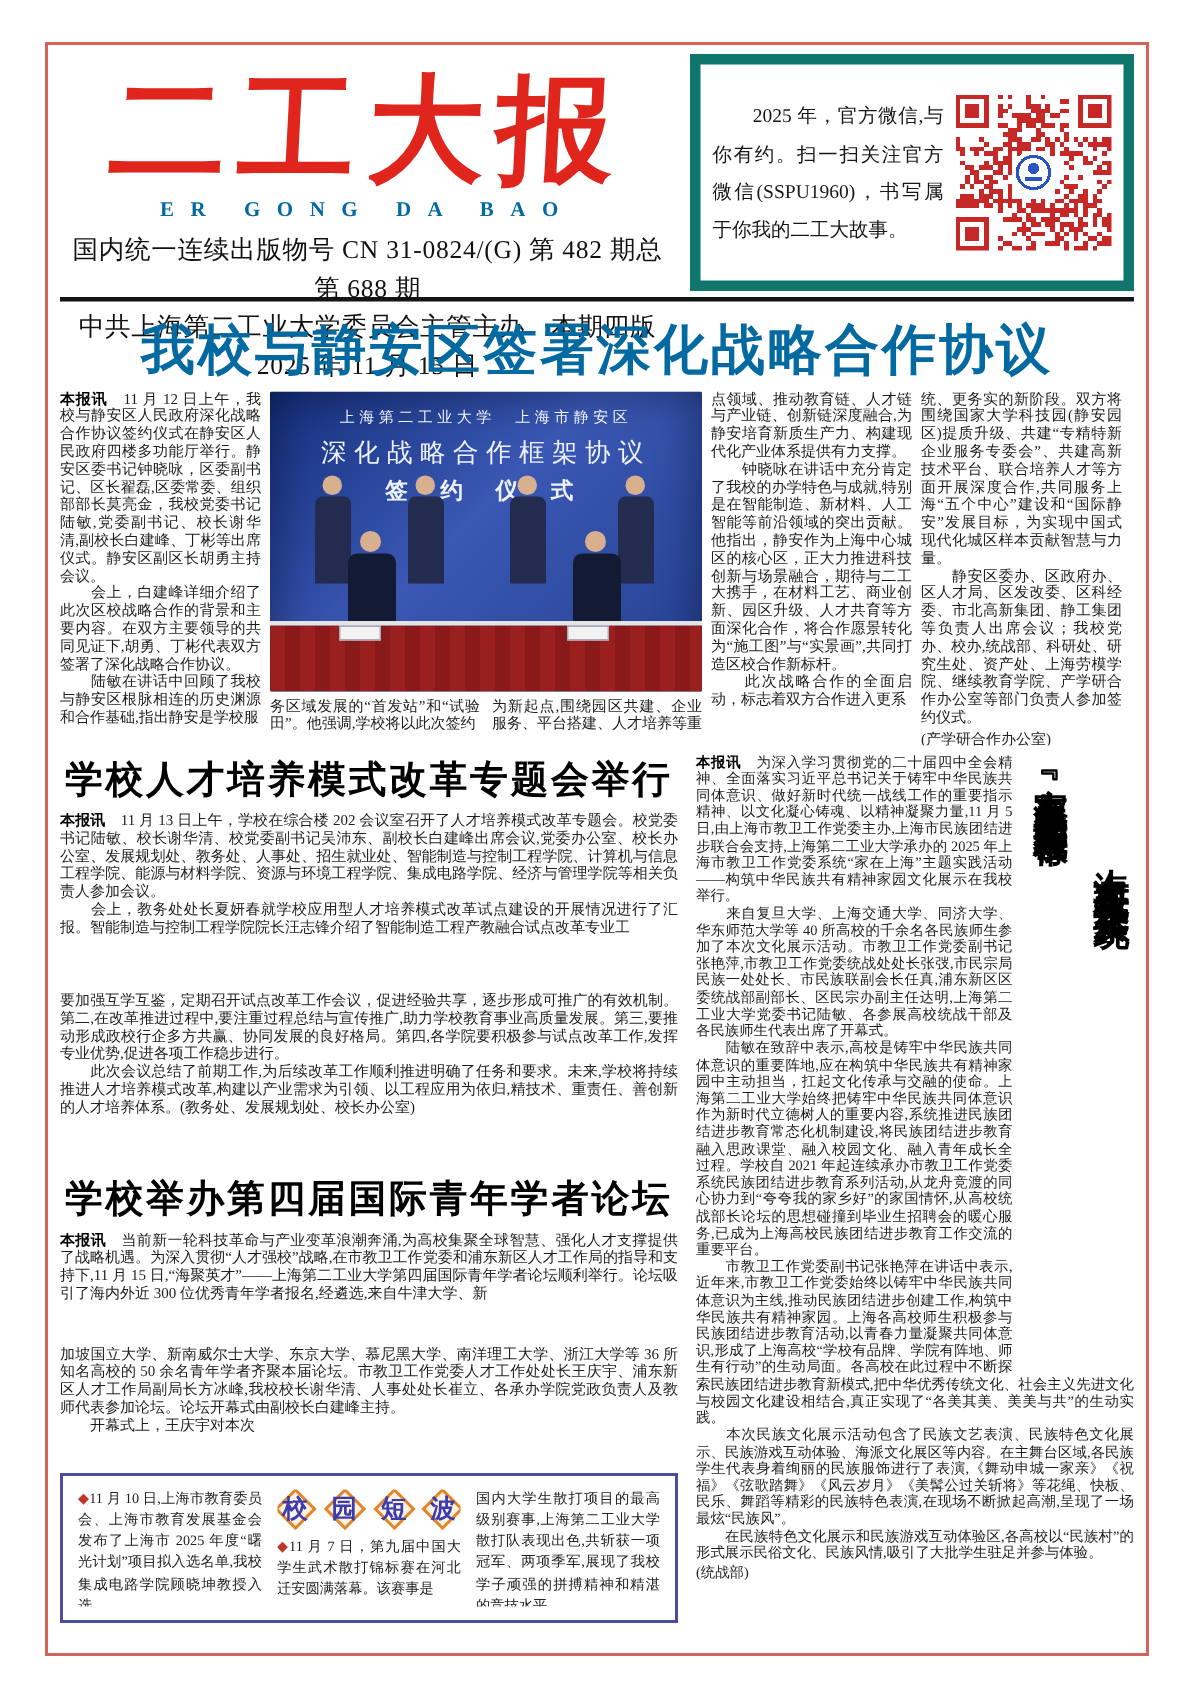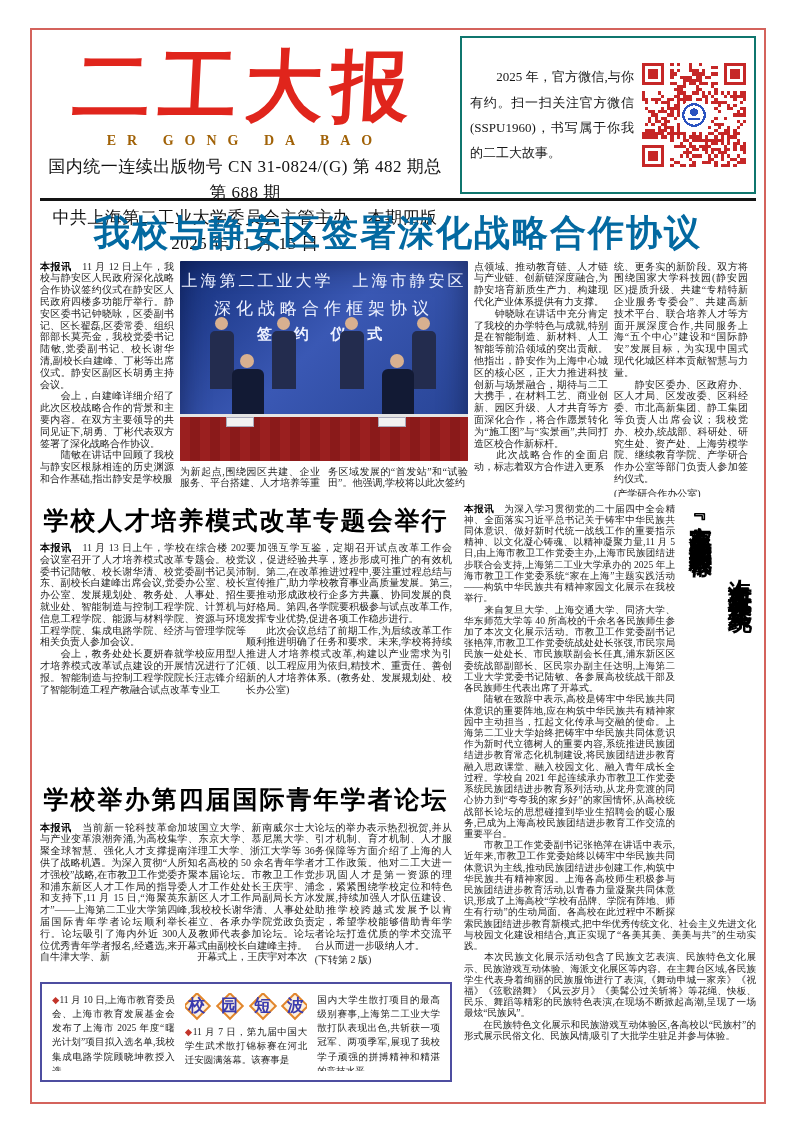--- a/index.html
+++ b/index.html
@@ -13,24 +13,24 @@
     padding:6px 8px;overflow:hidden;
   }
   
   .header-row{display:flex;gap:10px;height:158px;}
   .masthead{flex:1;text-align:center;padding-top:10px;}
   .mh-title{
     font-size:78px;line-height:1.04;font-weight:900;color:#e0251c;
     letter-spacing:8px;transform:skewX(-3deg);
     font-family:"Liberation Serif","DejaVu Serif",serif;
   }
-  .mh-sub{color:#a16207;font-weight:bold;font-size:14px;letter-spacing:11px;margin:6px 0 5px;}
+  .mh-sub{color:#0369a1;font-weight:bold;font-size:14px;letter-spacing:11px;margin:6px 0 5px;}
   .mh-info{font-size:17px;line-height:1.5;color:#111;letter-spacing:.5px;}
   .wechat-box{
-    width:296px;box-sizing:border-box;border:2px solid #0f766e;
+    width:296px;box-sizing:border-box;border:7px solid #0f766e;
     display:flex;align-items:center;gap:8px;padding:10px 8px;
   }
   .wechat-text{
     flex:1;margin:0;font-size:13px;line-height:1.95;text-align:justify;
     white-space:pre-line;color:#161616;
   }
   .qr{width:104px;height:104px;flex:0 0 auto;}
   .black-rule{border-bottom:3px solid #141414;margin-top:4px;}
   
   .btxt{
@@ -47,21 +47,21 @@
   }
   .a1-cols{display:flex;gap:6px;height:236px;overflow:hidden;}
   .a1-col{flex:0 0 134px;overflow:hidden;}
   .photo-wrap{flex:0 0 288px;display:flex;flex-direction:column;gap:5px;}
   .photo{
     position:relative;height:200px;overflow:hidden;border-radius:1px;
     background:linear-gradient(135deg,#15307c 0%,#3a58b4 45%,#24408f 100%);
     box-shadow:inset 0 0 30px rgba(0,0,20,.45);
   }
   .banner{position:absolute;top:10px;left:0;right:0;text-align:center;color:#eef2ff;}
-  .banner .b1{font-size:16px;letter-spacing:3px;}
+  .banner .b1{font-size:10px;letter-spacing:3px;}
   .banner .b2{font-size:17px;letter-spacing:5px;margin-top:5px;}
   .banner .b3{font-size:15px;letter-spacing:9px;margin-top:5px;font-weight:bold;}
   .person{position:absolute;bottom:72px;width:24px;height:58px;background:#232c4e;border-radius:5px 5px 0 0;}
   .person::before{content:"";position:absolute;top:-14px;left:5px;width:13px;height:13px;border-radius:50%;background:#d8b090;}
   .seated{position:absolute;bottom:46px;width:32px;height:46px;background:#121a34;border-radius:6px 6px 0 0;}
   .seated::before{content:"";position:absolute;top:-15px;left:8px;width:14px;height:14px;border-radius:50%;background:#d8b090;}
   .ptable{
     position:absolute;bottom:0;left:0;right:0;height:44px;
     background:repeating-linear-gradient(90deg,#9a1f1f 0 10px,#8a1a1a 10px 20px);
     border-top:3px solid #e4e4e4;
@@ -70,21 +70,21 @@
   .cont-row{display:flex;gap:8px;height:26px;overflow:hidden;}
   .cont-row .btxt{flex:1;}
   
   .main-grid{display:flex;gap:10px;height:596px;margin-top:6px;}
   .left-zone{flex:0 0 412px;overflow:hidden;}
   h2.sec-head{
     font-family:"Liberation Serif","DejaVu Serif",serif;
     font-size:25px;font-weight:900;text-align:center;letter-spacing:2px;
     margin:4px 0 8px;line-height:1.1;color:#000;
   }
-  .cols3{display:flex;gap:0;overflow:hidden;}
+  .cols3{display:flex;gap:0;overflow:hidden;flex-direction:column;}
   .cols3>*{flex:1;overflow:hidden;}
   .a2-cols{height:240px;}
   .a4-cols{height:152px;}
   
   .sw-box{
     box-sizing:border-box;height:100px;margin-top:8px;border:2px solid #4d4da0;
     display:flex;gap:10px;padding:9px 10px;background:#fff;
   }
   .sw-col{flex:1;overflow:hidden;}
   .sw-item{margin:0;font-size:9.5px;line-height:1.5;text-align:justify;white-space:pre-line;color:#222;}
@@ -509,22 +509,22 @@
           <div class="person" style="left:92px"></div>
           <div class="person" style="left:160px"></div>
           <div class="person" style="left:232px"></div>
           <div class="seated" style="left:52px"></div>
           <div class="seated" style="left:202px"></div>
           <div class="ptable"></div>
           <div class="doc" style="left:46px"></div>
           <div class="doc" style="left:198px"></div>
         </div>
         <div class="cont-row">
+          <p class="btxt">务区域发展的“首发站”和“试验田”。他强调,学校将以此次签约</p>
           <p class="btxt">为新起点,围绕园区共建、企业服务、平台搭建、人才培养等重</p>
-          <p class="btxt">务区域发展的“首发站”和“试验田”。他强调,学校将以此次签约</p>
         </div>
       </div>
 
       <p class="btxt a1-col">点领域、推动教育链、人才链与产业链、创新链深度融合,为静安培育新质生产力、构建现代化产业体系提供有力支撑。
 　　钟晓咏在讲话中充分肯定了我校的办学特色与成就,特别是在智能制造、新材料、人工智能等前沿领域的突出贡献。他指出，静安作为上海中心城区的核心区，正大力推进科技创新与场景融合，期待与二工大携手，在材料工艺、商业创新、园区升级、人才共育等方面深化合作，将合作愿景转化为“施工图”与“实景画”,共同打造区校合作新标杆。
 　　此次战略合作的全面启动，标志着双方合作进入更系</p>
       <div class="a1-col">
         <p class="btxt">统、更务实的新阶段。双方将围绕国家大学科技园(静安园区)提质升级、共建“专精特新企业服务专委会”、共建高新技术平台、联合培养人才等方面开展深度合作,共同服务上海“五个中心”建设和“国际静安”发展目标，为实现中国式现代化城区样本贡献智慧与力量。
 　　静安区委办、区政府办、区人才局、区发改委、区科经委、市北高新集团、静工集团等负责人出席会议；我校党办、校办,统战部、科研处、研究生处、资产处、上海劳模学院、继续教育学院、产学研合作办公室等部门负责人参加签约仪式。</p>
         <div class="byline">(产学研合作办公室)</div>
@@ -545,24 +545,20 @@
 　　此次会议总结了前期工作,为后续改革工作顺利推进明确了任务和要求。未来,学校将持续推进人才培养模式改革,构建以产业需求为引领、以工程应用为依归,精技术、重责任、善创新的人才培养体系。(教务处、发展规划处、校长办公室)</p>
         </div>
       </section>
 
       <section>
         <h2 class="sec-head">学校举办第四届国际青年学者论坛</h2>
         <div class="cols3 a4-cols">
           <p class="btxt"><b class="lead">本报讯</b><span>　当前新一轮科技革命与产业变革浪潮奔涌,为高校集聚全球智慧、强化人才支撑提供了战略机遇。为深入贯彻“人才强校”战略,在市教卫工作党委和浦东新区人才工作局的指导和支持下,11 月 15 日,“海聚英才”——上海第二工业大学第四届国际青年学者论坛顺利举行。论坛吸引了海内外近 300 位优秀青年学者报名,经遴选,来自牛津大学、新</span></p>
           <p class="btxt">加坡国立大学、新南威尔士大学、东京大学、慕尼黑大学、南洋理工大学、浙江大学等 36 所知名高校的 50 余名青年学者齐聚本届论坛。市教卫工作党委人才工作处处长王庆宇、浦东新区人才工作局副局长方冰峰,我校校长谢华清、人事处处长崔立、各承办学院党政负责人及教师代表参加论坛。论坛开幕式由副校长白建峰主持。
 　　开幕式上，王庆宇对本次</p>
-          <div>
-            <p class="btxt">论坛的举办表示热烈祝贺,并从引才机制、育才机制、人才服务保障等方面介绍了上海的人才工作政策。他对二工大进一步巩固人才是第一资源的理念，紧紧围绕学校定位和特色发展,持续加强人才队伍建设、助推学校跨越式发展予以肯定，希望学校能够借助青年学者论坛打造优质的学术交流平台从而进一步吸纳人才。</p>
-            <div class="byline">(下转第 2 版)</div>
-          </div>
         </div>
       </section>
 
       <div class="sw-box">
         <div class="sw-col">
           <p class="sw-item"><span class="bullet">◆</span><span>11 月 10 日,上海市教育委员会、上海市教育发展基金会发布了上海市 2025 年度“曙光计划”项目拟入选名单,我校集成电路学院顾晓坤教授入选。</span></p>
         </div>
         <div class="sw-col">
           <div class="sw-title">
             <span class="sw-char">
@@ -590,16 +586,17 @@
       <div class="vtitle">
         <span class="vt-main">上海市教卫工作党委系统</span>
         <span class="vt-sub">『家在上海』主题实践活动在我校举行</span>
       </div>
       <p class="btxt a3"><b class="lead">本报讯</b><span>　为深入学习贯彻党的二十届四中全会精神、全面落实习近平总书记关于铸牢中华民族共同体意识、做好新时代统一战线工作的重要指示精神、以文化凝心铸魂、以精神凝聚力量,11 月 5 日,由上海市教卫工作党委主办,上海市民族团结进步联合会支持,上海第二工业大学承办的 2025 年上海市教卫工作党委系统“家在上海”主题实践活动——构筑中华民族共有精神家园文化展示在我校举行。
 　　来自复旦大学、上海交通大学、同济大学、华东师范大学等 40 所高校的千余名各民族师生参加了本次文化展示活动。市教卫工作党委副书记张艳萍,市教卫工作党委统战处处长张弢,市民宗局民族一处处长、市民族联副会长任真,浦东新区区委统战部副部长、区民宗办副主任达明,上海第二工业大学党委书记陆敏、各参展高校统战干部及各民族师生代表出席了开幕式。
 　　陆敏在致辞中表示,高校是铸牢中华民族共同体意识的重要阵地,应在构筑中华民族共有精神家园中主动担当，扛起文化传承与交融的使命。上海第二工业大学始终把铸牢中华民族共同体意识作为新时代立德树人的重要内容,系统推进民族团结进步教育常态化机制建设,将民族团结进步教育融入思政课堂、融入校园文化、融入青年成长全过程。学校自 2021 年起连续承办市教卫工作党委系统民族团结进步教育系列活动,从龙舟竞渡的同心协力到“夸夸我的家乡好”的家国情怀,从高校统战部长论坛的思想碰撞到毕业生招聘会的暖心服务,已成为上海高校民族团结进步教育工作交流的重要平台。
 　　市教卫工作党委副书记张艳萍在讲话中表示,近年来,市教卫工作党委始终以铸牢中华民族共同体意识为主线,推动民族团结进步创建工作,构筑中华民族共有精神家园。上海各高校师生积极参与民族团结进步教育活动,以青春力量凝聚共同体意识,形成了上海高校“学校有品牌、学院有阵地、师生有行动”的生动局面。各高校在此过程中不断探索民族团结进步教育新模式,把中华优秀传统文化、社会主义先进文化与校园文化建设相结合,真正实现了“各美其美、美美与共”的生动实践。
 　　本次民族文化展示活动包含了民族文艺表演、民族特色文化展示、民族游戏互动体验、海派文化展区等内容。在主舞台区域,各民族学生代表身着绚丽的民族服饰进行了表演,《舞动申城一家亲》《祝福》《弦歌踏舞》《风云岁月》《美髯公过关斩将》等花绳、快板、民乐、舞蹈等精彩的民族特色表演,在现场不断掀起高潮,呈现了一场最炫“民族风”。
 　　在民族特色文化展示和民族游戏互动体验区,各高校以“民族村”的形式展示民俗文化、民族风情,吸引了大批学生驻足并参与体验。</span></p>
+      <div class="byline a3-byline">(统战部)</div>
     </div>
 
   </div>
 </div>
 
 </body></html>

